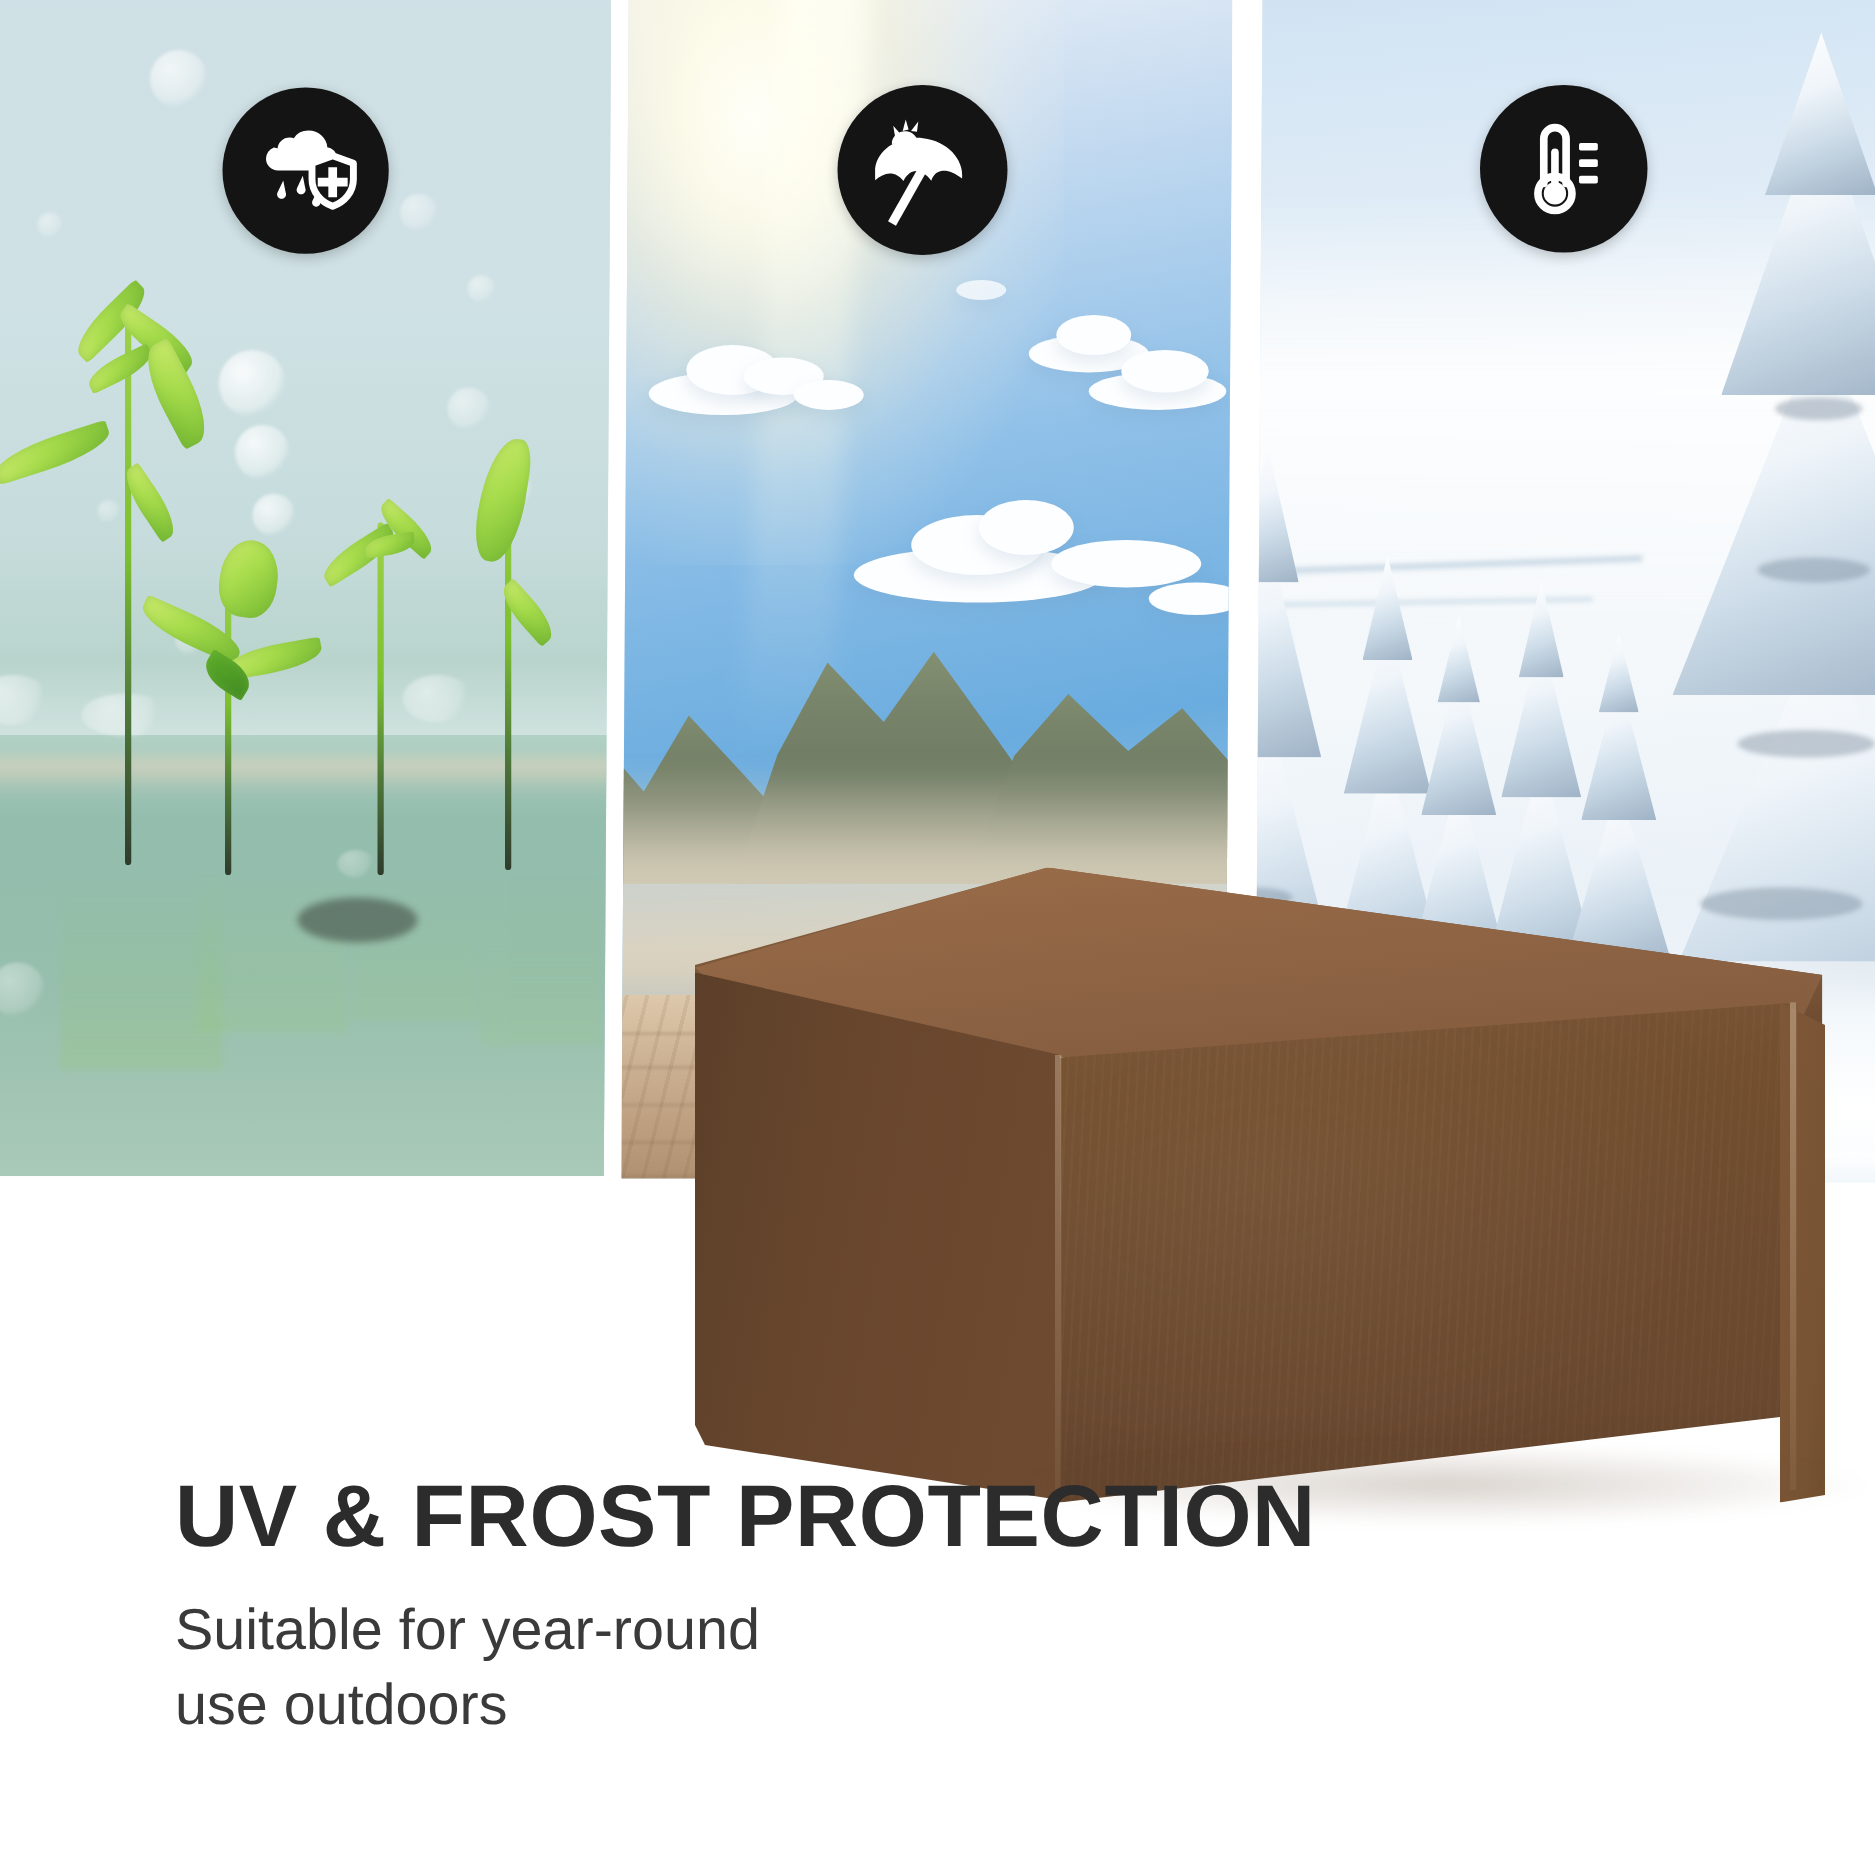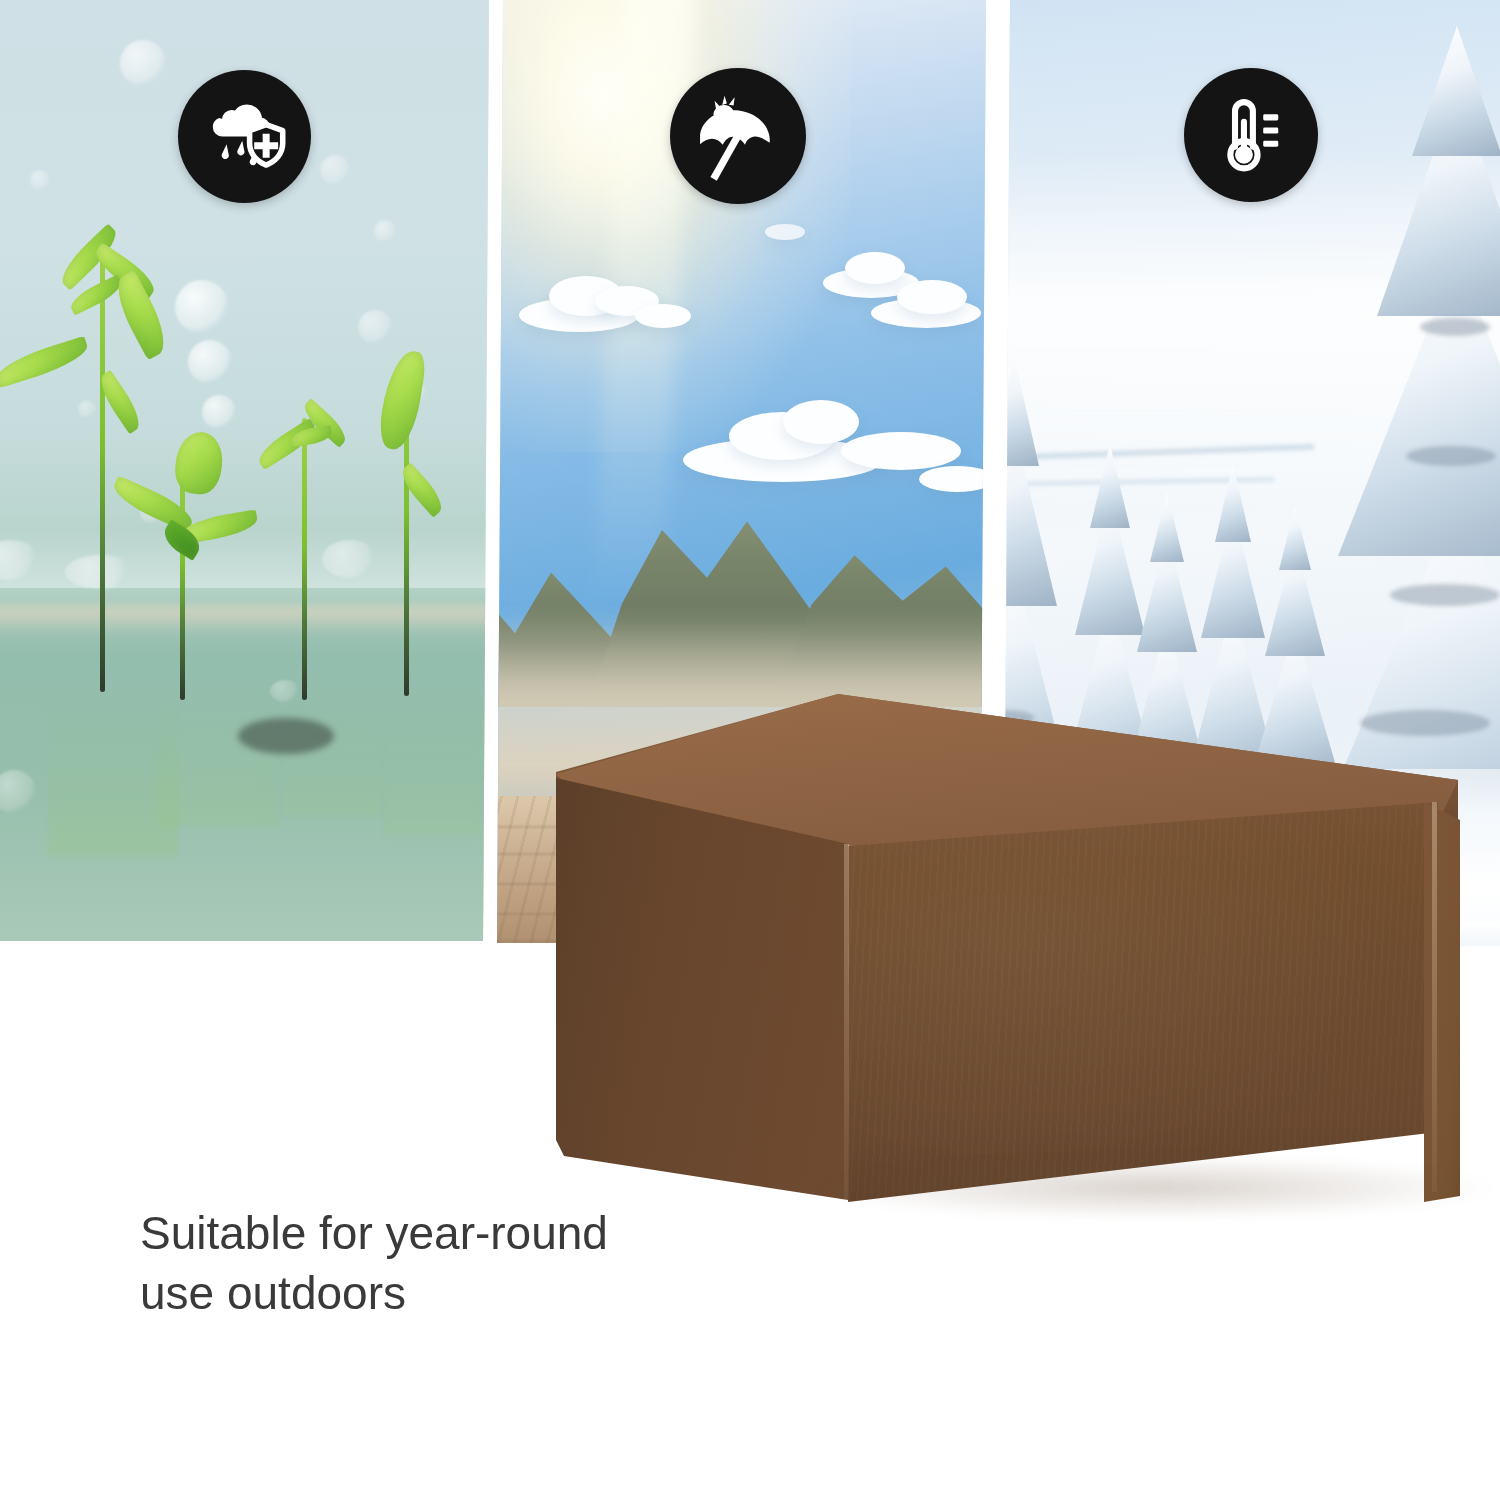--- a/index.html
+++ b/index.html
@@ -341,17 +341,18 @@
 
     <div class="pl-face" style="left:884px;top:130px;width:5px;height:390px;
          background:linear-gradient(180deg,rgba(255,236,208,.34),rgba(255,236,208,.06));"></div>
 
     <div class="pl-face" style="left:262px;top:486px;width:690px;height:62px;
          background:radial-gradient(ellipse at 50% 48%,rgba(110,85,62,.26),rgba(255,255,255,0) 70%);
          filter:blur(5px);"></div>
   </div>
 
   <div class="caption">
+    <h1>UV &amp; FROST PROTECTION</h1>
     <p>Suitable for year-round
 use outdoors</p>
   </div>
 
 </div>
 
 </body></html>

